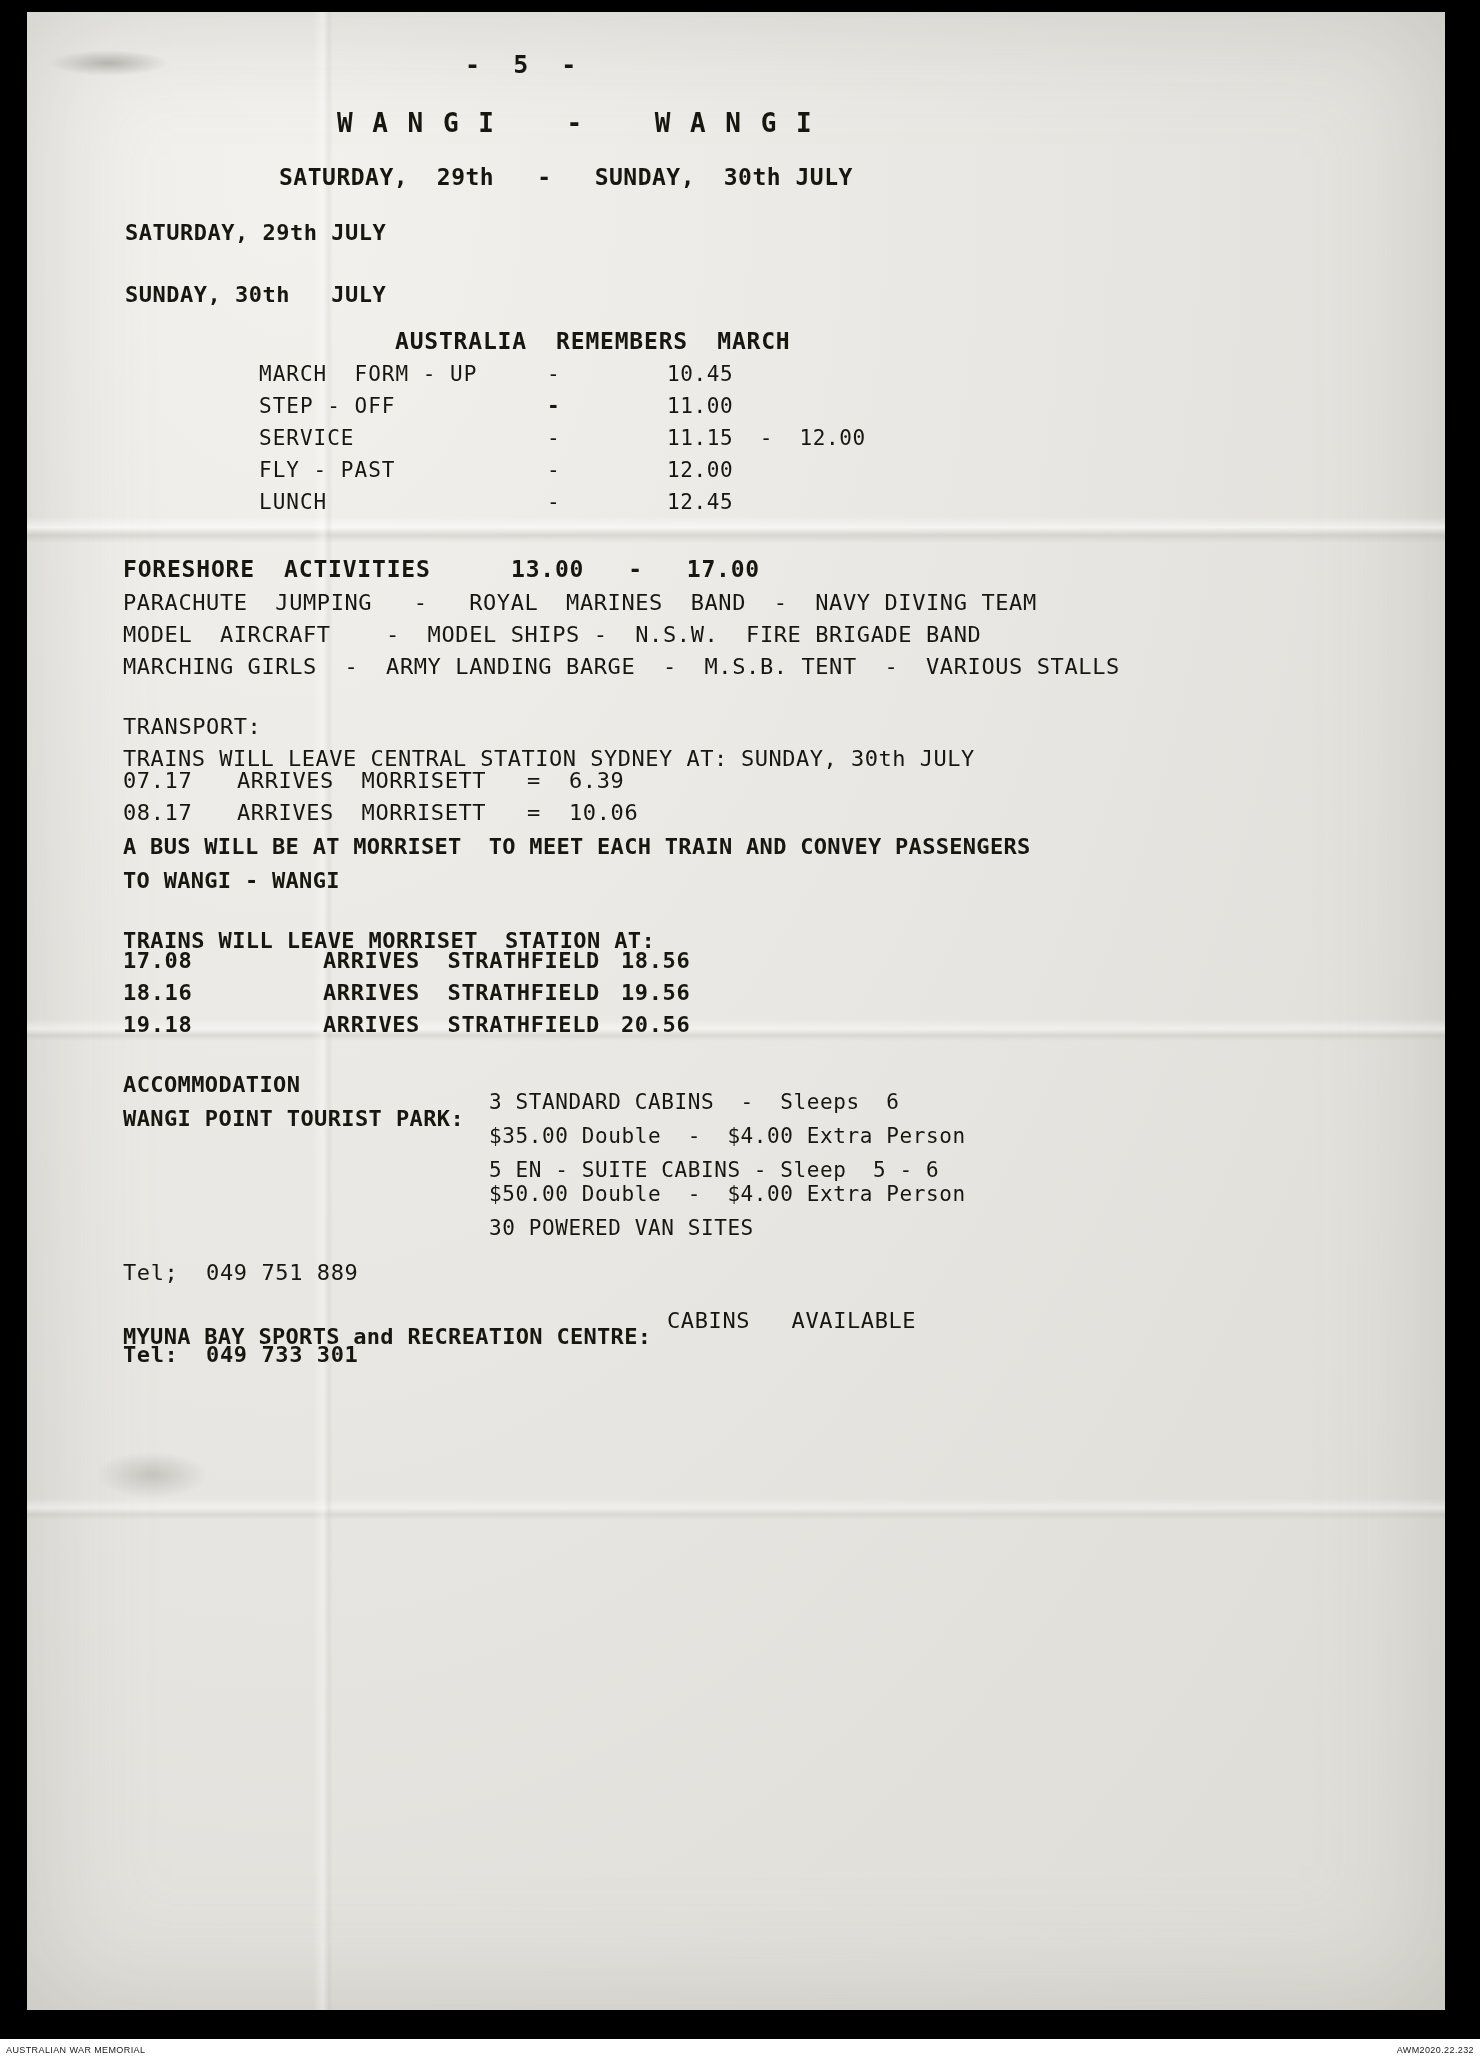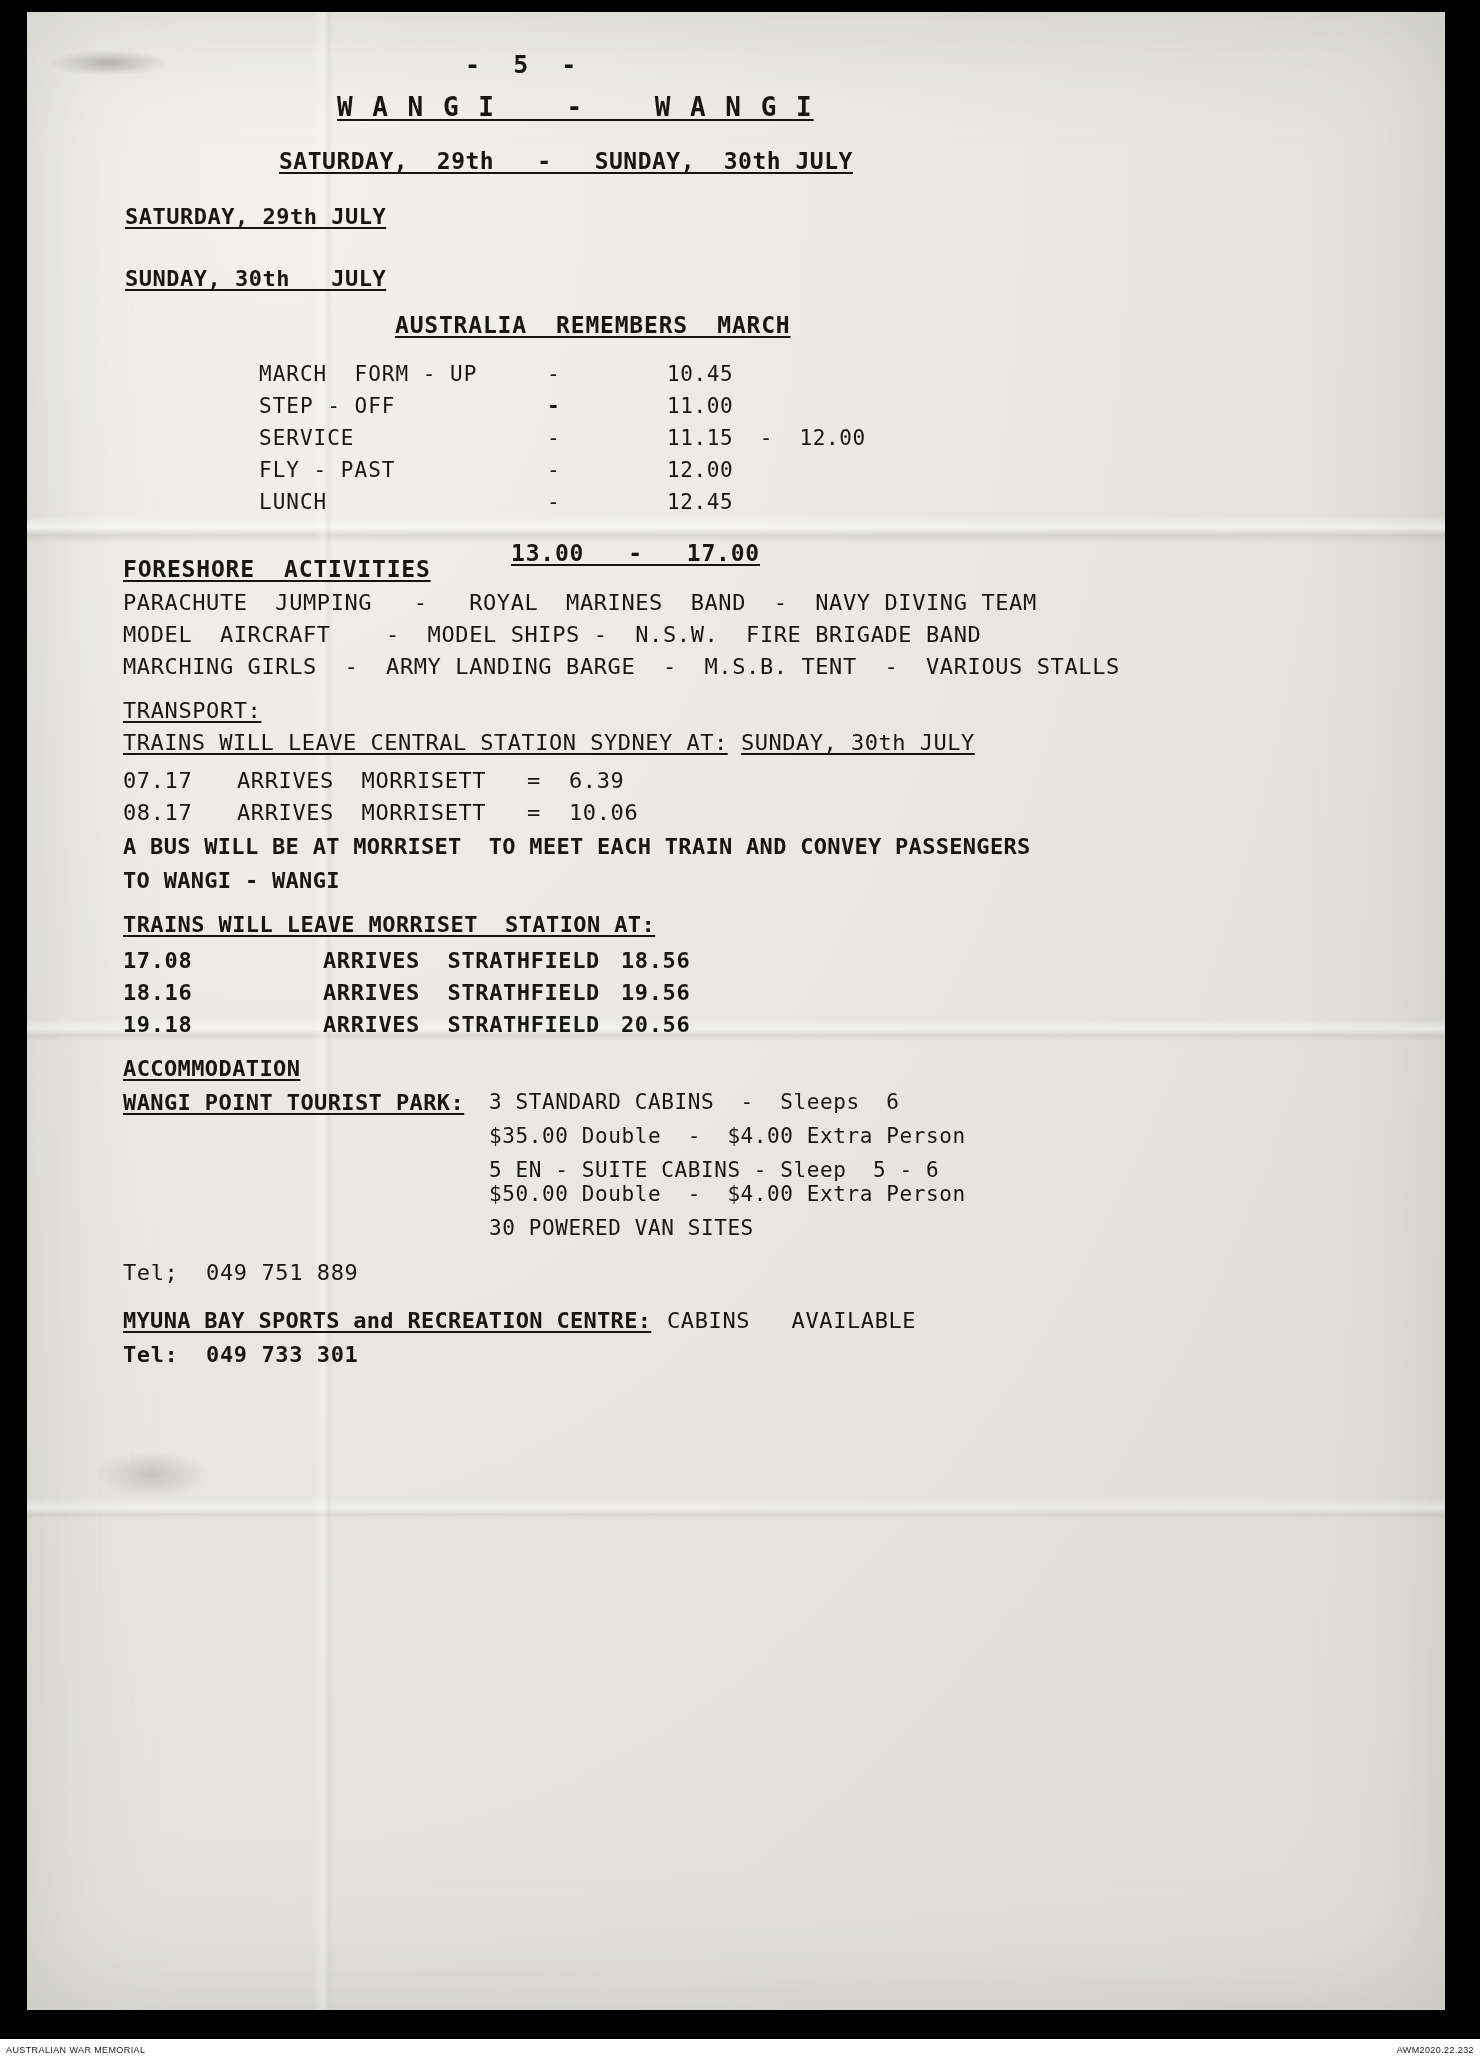--- a/index.html
+++ b/index.html
@@ -72,21 +72,21 @@
     width: 1418px;
     height: 1998px;
     color: #16150f;
   }
   .line {
     position: absolute;
     white-space: pre;
     font-family: "DejaVu Sans Mono", monospace;
     color: #17160f;
   }
-  .u { text-decoration: underline; text-underline-offset: 3px; }
+  .u { text-underline-offset: 3px; margin-top: 16px; }
   .b { font-weight: bold; }
 
   .footer-bar {
     position: absolute;
     left: 0;
     bottom: 0;
     width: 1480px;
     height: 22px;
     background: #ffffff;
     color: #1a1a1a;
@@ -145,21 +145,21 @@
       <div class="line" style="left:640px; top:414px; font-size:21px; letter-spacing:0.6px;">11.15  -  12.00</div>
 
       <div class="line" style="left:232px; top:446px; font-size:21px; letter-spacing:1px;">FLY - PAST</div>
       <div class="line" style="left:520px; top:446px; font-size:21px;">-</div>
       <div class="line" style="left:640px; top:446px; font-size:21px; letter-spacing:0.6px;">12.00</div>
 
       <div class="line" style="left:232px; top:478px; font-size:21px; letter-spacing:1px;">LUNCH</div>
       <div class="line" style="left:520px; top:478px; font-size:21px;">-</div>
       <div class="line" style="left:640px; top:478px; font-size:21px; letter-spacing:0.6px;">12.45</div>
 
-      <div class="line b u" style="left:96px; top:544px; font-size:23px; letter-spacing:0.8px;text-align:center;">FORESHORE  ACTIVITIES</div>
+      <div class="line b u" style="left:96px; top:528px; font-size:23px; letter-spacing:0.8px;text-align:center;">FORESHORE  ACTIVITIES</div>
       <div class="line b u" style="left:484px; top:528px; font-size:23px; letter-spacing:0.8px;">13.00   -   17.00</div>
 
       <div class="line" style="left:96px; top:578px; font-size:22px; letter-spacing:0.6px;">PARACHUTE  JUMPING   -   ROYAL  MARINES  BAND  -  NAVY DIVING TEAM</div>
       <div class="line" style="left:96px; top:642px; font-size:22px; letter-spacing:0.6px;">MARCHING GIRLS  -  ARMY LANDING BARGE  -  M.S.B. TENT  -  VARIOUS STALLS</div>
       <div class="line" style="left:96px; top:610px; font-size:22px; letter-spacing:0.6px;">MODEL  AIRCRAFT    -  MODEL SHIPS -  N.S.W.  FIRE BRIGADE BAND</div>
 
       <div class="line u" style="left:96px; top:686px; font-size:22px; letter-spacing:0.6px;">TRANSPORT:</div>
 
       <div class="line u" style="left:96px; top:718px; font-size:22px; letter-spacing:0.5px;">TRAINS WILL LEAVE CENTRAL STATION SYDNEY AT:</div>
       <div class="line u" style="left:714px; top:718px; font-size:22px; letter-spacing:0.5px;">SUNDAY, 30th JULY</div>

